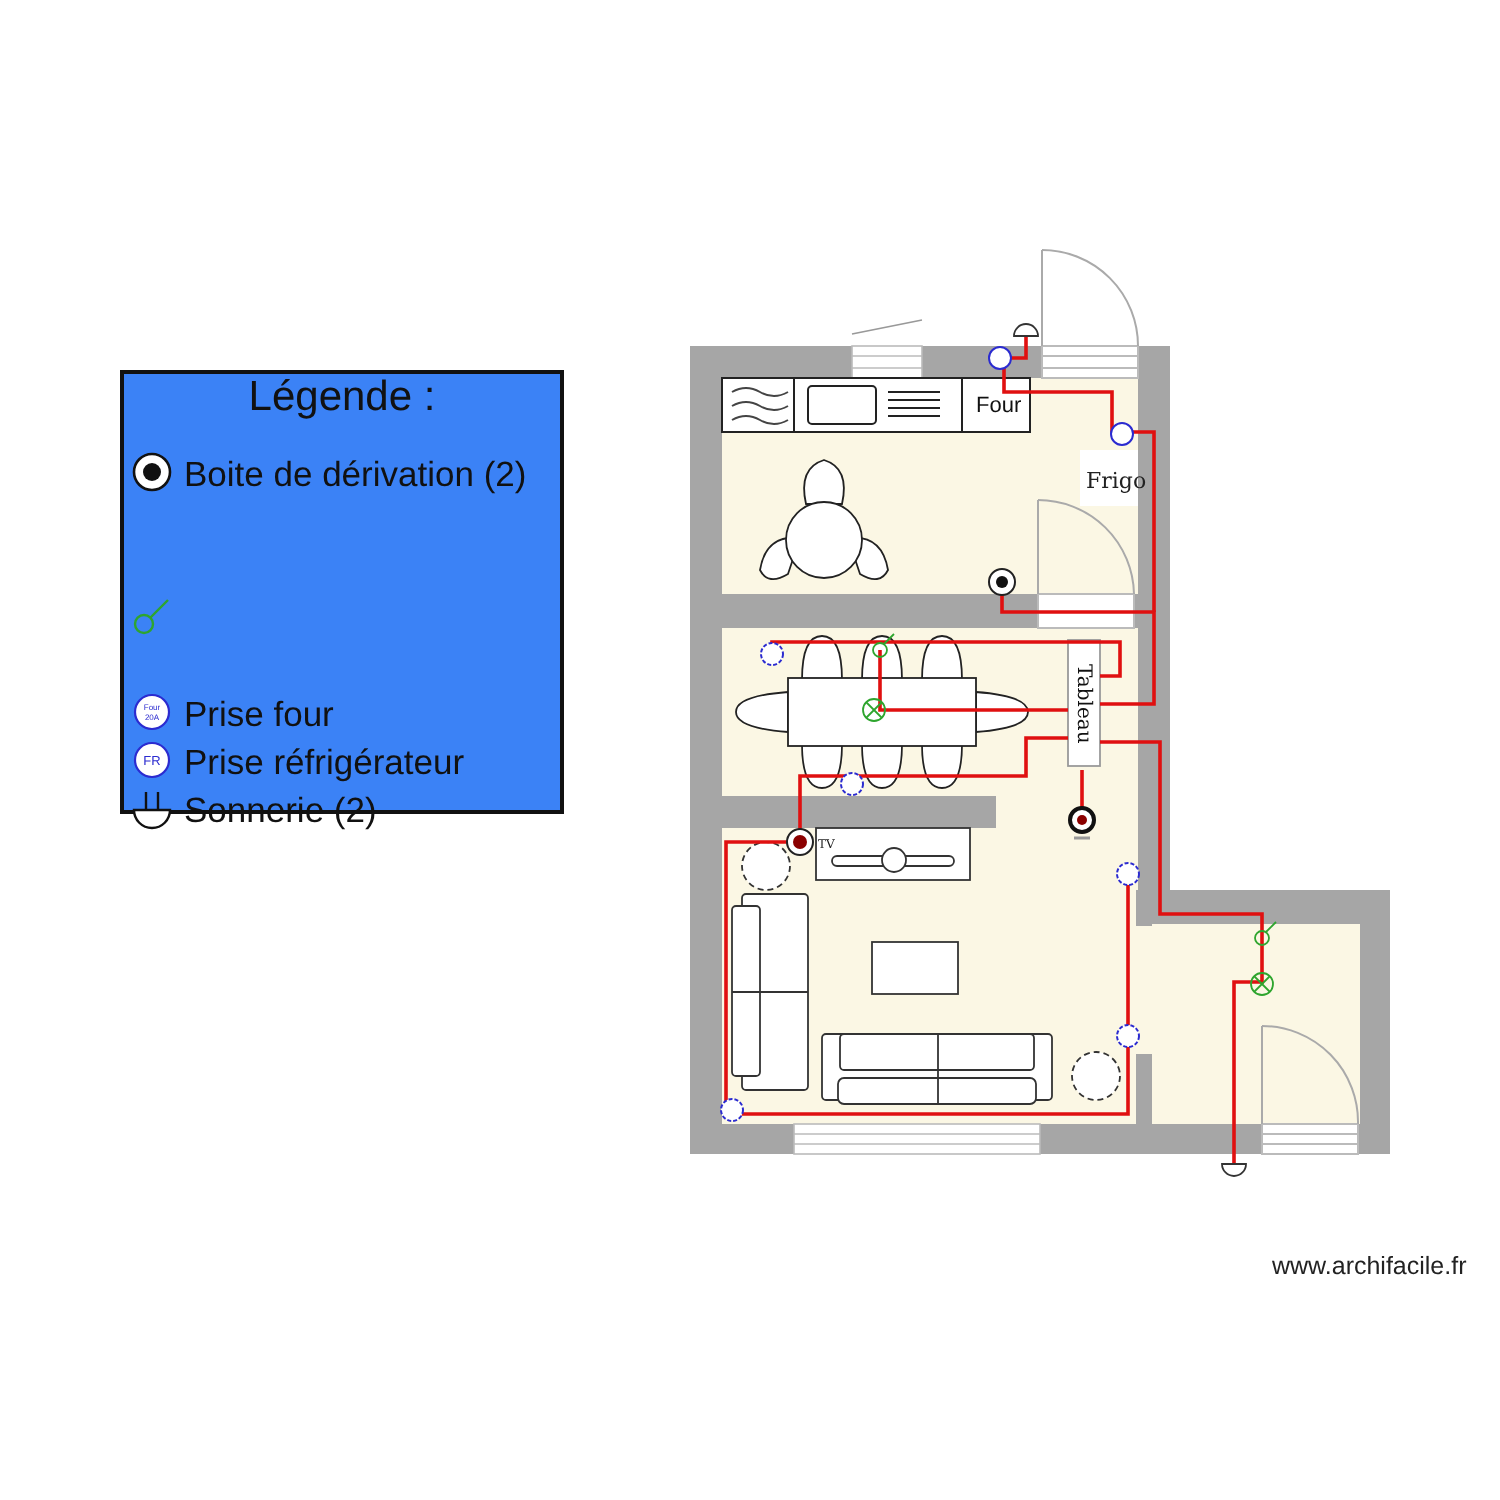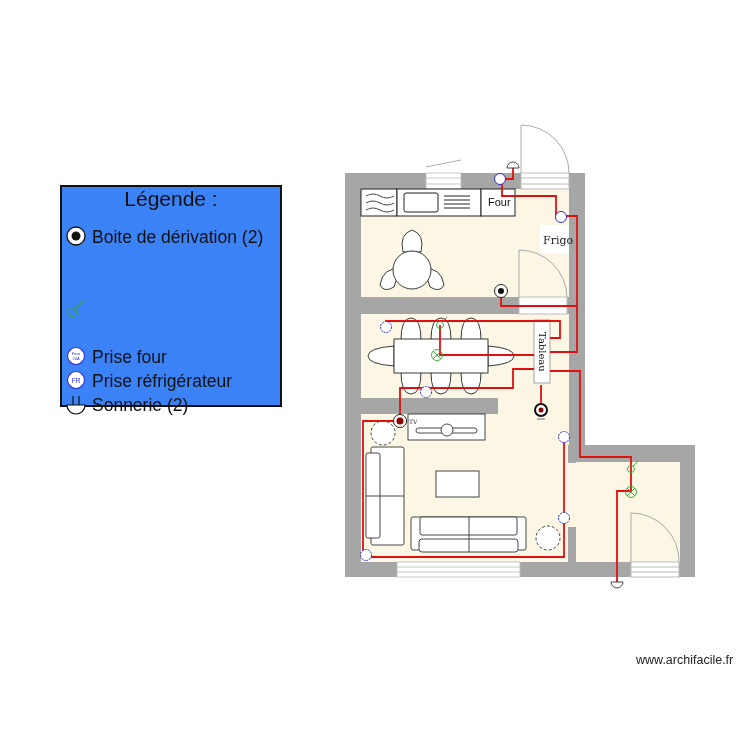--- a/index.html
+++ b/index.html
@@ -3,21 +3,21 @@
 <meta charset="utf-8">
 <style>
   html, body { margin:0; padding:0; background:#ffffff; }
   body { width:750px; height:750px; position:relative; overflow:hidden; font-family:"Liberation Sans", sans-serif; }
   #legend { position:absolute; left:60px; top:185px; width:222px; height:222px; border:2px solid #111; box-sizing:border-box; background:#3b82f6; }
   #legend .title { position:absolute; left:0; width:100%; top:0; text-align:center; font-size:21px; color:#111; line-height:24px; }
   #legend .row { position:absolute; left:2px; height:24px; display:flex; align-items:flex-end;margin-top:12px; }
   #legend .row .sym { width:24px; height:24px; display:flex; align-items:center; justify-content:center; }
   #legend .row .lbl { font-size:17.5px; color:#111; margin-left:4px; white-space:nowrap; }
   #plan { position:absolute; left:0; top:0; }
-  #watermark { position:absolute; left:636px; top:626px; font-size:12.5px; color:#222;margin-top:27px; }
+  #watermark { position:absolute; left:636px; top:626px; font-size:12.5px; color:#222; }
 </style>
 </head>
 <body>
 
 <div id="legend">
   <div class="title">Légende :</div>
 
   <div class="row" style="top:25px">
     <span class="sym">
       <svg width="22" height="22">

